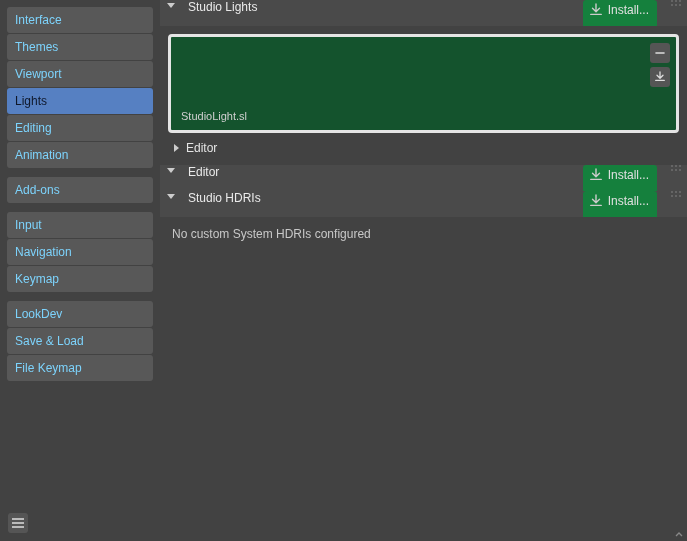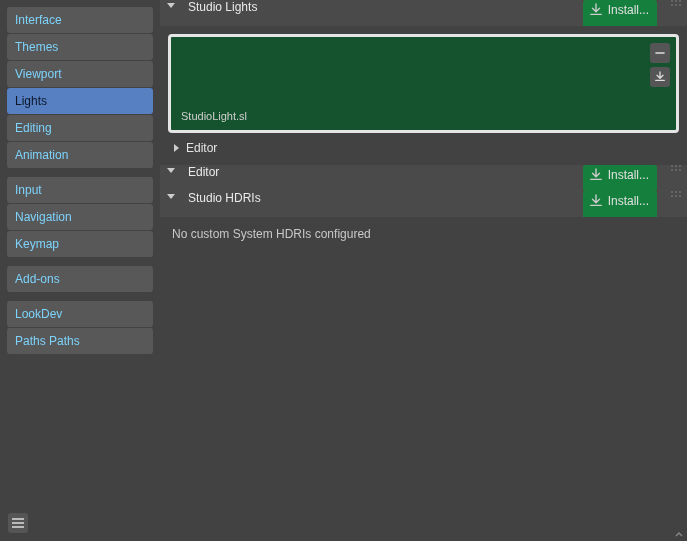--- a/index.html
+++ b/index.html
@@ -42,30 +42,31 @@
 <div class="sidebar">
   <div class="sidebar-group">
     <div class="sidebar-item">Interface</div>
     <div class="sidebar-item">Themes</div>
     <div class="sidebar-item">Viewport</div>
     <div class="sidebar-item active">Lights</div>
     <div class="sidebar-item">Editing</div>
     <div class="sidebar-item">Animation</div>
   </div>
   <div class="sidebar-group">
+    <div class="sidebar-item">Add-ons</div>
+  </div>
+  <div class="sidebar-group">
     <div class="sidebar-item">Input</div>
     <div class="sidebar-item">Navigation</div>
     <div class="sidebar-item">Keymap</div>
   </div>
   <div class="sidebar-group">
-    <div class="sidebar-item">Add-ons</div>
-  </div>
-  <div class="sidebar-group">
     <div class="sidebar-item">LookDev</div>
-    <div class="sidebar-item">Paths Paths</div>
+    <div class="sidebar-item">Save &amp; Load</div>
+    <div class="sidebar-item">File Keymap</div>
   </div>
 </div>
 
 <div class="main">
 
   <div class="panel-header">
     <span class="disclosure">
       <svg width="8" height="8" viewBox="0 0 8 8">
           <path d="M0 2 L8 2 L4 7 Z" fill="#ccc"></path>
         </svg>

